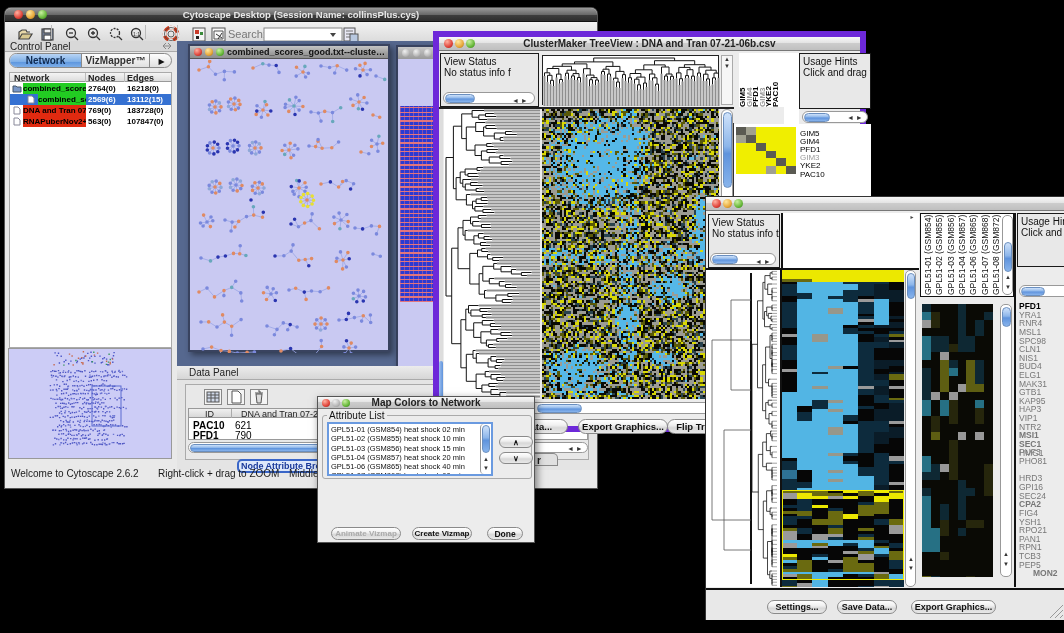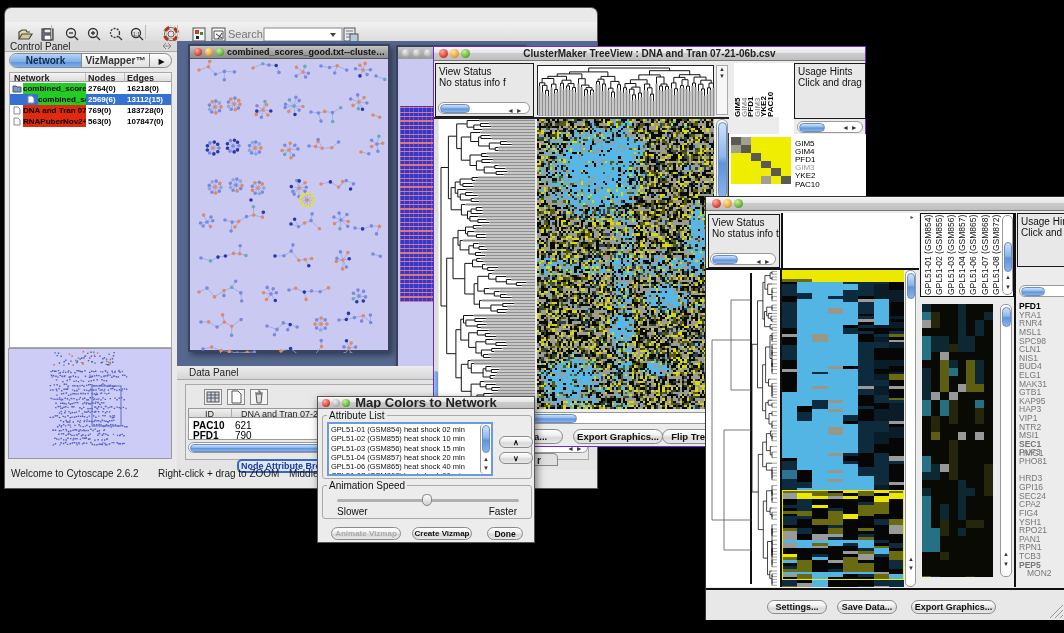--- a/index.html
+++ b/index.html
@@ -15,20 +15,24 @@
 .pill{position:absolute;border-radius:6px;background:linear-gradient(#cfe2fa,#8db6ea 45%,#5f93dc 55%,#88b4ec);border:1px solid #6a8fc0}
 .sbarrows{position:absolute;font-size:7px;color:#333;letter-spacing:0}
 .aquabtn{position:absolute;white-space:nowrap;overflow:hidden;border:1px solid #8a8a8a;border-radius:8px;background:linear-gradient(#fff,#f0f0f0 40%,#d8d8d8 60%,#e8e8e8);font-size:10px;font-weight:bold;color:#111;text-align:center}
 .rot{position:absolute;bottom:1px;transform:rotate(-90deg);transform-origin:left bottom;font-size:8.5px;color:#111;white-space:nowrap;width:80px;text-align:left}
 .rot2{position:absolute;bottom:0;transform:rotate(-90deg);transform-origin:left bottom;font-size:8px;font-weight:bold;white-space:nowrap;width:46px}
 .icon{position:absolute;top:3px}
 svg{display:block}
 </style></head><body>
 
 <div class="win" style="left:5px;top:8px;width:592px;height:480px;border-radius:6px 6px 0 0;box-shadow:0 0 0 1px #555">
+  <div class="titlebar lights" style="height:14px;line-height:14px;border-radius:6px 6px 0 0;background:linear-gradient(#9a9a9a,#6a6a6a 50%,#3f3f3f 51%,#2e2e2e);color:#e8e8e8;border-bottom:1px solid #111;font-size:9.5px">
+    <i class="lr" style="left:9px"></i><i class="ly" style="left:21px"></i><i class="lg" style="left:33px"></i>
+    Cytoscape Desktop (Session Name: collinsPlus.cys)
+  </div>
 
   <div class="abs" style="left:0;top:14px;width:592px;height:19px;background:linear-gradient(#f2f2f2,#dcdcdc)">
 
     <svg class="icon" style="left:10px" width="340" height="20">
       <g stroke="#444" fill="none" stroke-width="1.2">
         <path d="M4 14V7l3-2h4l1 2h3" fill="#e8d8a8"></path>
           <path d="M4 14l3-5h10l-3 5z" fill="#d8c890"></path>
         <rect x="27" y="4" width="11" height="11" fill="#8898b8"></rect>
           <rect x="29" y="4" width="7" height="4" fill="#eee"></rect>
           <rect x="29" y="10" width="7" height="5" fill="#fff"></rect>
@@ -213,21 +217,21 @@
     <div class="abs" style="left:357px;top:87px;width:24px;height:13px;border:1px solid #888;border-left:none;border-radius:0 5px 0 0;background:#e0e0e0;font-size:10px;font-weight:bold;color:#222;text-align:left;padding-left:3px;line-height:13px">r</div>
   </div>
 
   <div class="abs" style="left:0;top:454px;width:592px;height:26px;font-size:10px;color:#1a1a1a;line-height:24px;white-space:nowrap">
     <span class="abs" style="left:6px">Welcome to Cytoscape 2.6.2</span>
     <span class="abs" style="left:153px">Right-click + drag  to  ZOOM</span>
     <span class="abs" style="left:284px">Middle-click + drag to PAN</span>
   </div>
 </div>
 
-<div class="win" style="left:433px;top:46px;width:433px;height:401px;border:1px solid #6d28d9;background:#ececec">
+<div class="win" style="left:433px;top:31px;width:433px;height:401px;border:6px solid #6d28d9;background:#ececec">
   <div class="titlebar lights" style="height:14px;line-height:14px">
     <i class="lr" style="left:5px"></i><i class="ly" style="left:16px"></i><i class="lg" style="left:27px"></i>
     ClusterMaker TreeView : DNA and Tran 07-21-06b.csv
   </div>
 
   <div class="panelbox" style="left:1px;top:16px;width:99px;height:54px">View Status<br>No status info f
     <div class="sb" style="left:2px;top:38px;width:92px;height:12px">
       <div class="pill" style="left:1px;top:1px;width:30px;height:9px"></div>
       <span class="sbarrows" style="left:68px;top:2px">◄ ►</span>
     </div>
@@ -409,76 +413,69 @@
       <div style="position:absolute;left:0;top:43.1px;font-weight:normal;color:#777">CLN1</div>
       <div style="position:absolute;left:0;top:51.7px;font-weight:normal;color:#777">NIS1</div>
       <div style="position:absolute;left:0;top:60.3px;font-weight:normal;color:#777">BUD4</div>
       <div style="position:absolute;left:0;top:69px;font-weight:normal;color:#777">ELG1</div>
       <div style="position:absolute;left:0;top:77.6px;font-weight:normal;color:#777">MAK31</div>
       <div style="position:absolute;left:0;top:86.2px;font-weight:normal;color:#777">GTB1</div>
       <div style="position:absolute;left:0;top:94.8px;font-weight:normal;color:#777">KAP95</div>
       <div style="position:absolute;left:0;top:103.4px;font-weight:normal;color:#777">HAP3</div>
       <div style="position:absolute;left:0;top:112.1px;font-weight:normal;color:#777">VIP1</div>
       <div style="position:absolute;left:0;top:120.7px;font-weight:normal;color:#777">NTR2</div>
-      <div style="position:absolute;left:0;top:129.3px;font-weight:normal;color:#777">MSI1</div>
+      <div style="position:absolute;left:0;top:129.3px;font-weight:bold;color:#777">MSI1</div>
       <div style="position:absolute;left:0;top:137.9px;font-weight:bold;color:#777">SEC1</div>
       <div style="position:absolute;left:0;top:146.5px;font-weight:normal;color:#777">HMG1</div>
       <div style="position:absolute;left:0;top:155.2px;font-weight:normal;color:#777">PHO81</div>
       <div style="position:absolute;left:0;top:146px;font-weight:normal;color:#777">PUF3</div>
       <div style="position:absolute;left:0;top:172.4px;font-weight:normal;color:#777">HRD3</div>
       <div style="position:absolute;left:0;top:181px;font-weight:normal;color:#777">GPI16</div>
       <div style="position:absolute;left:0;top:189.6px;font-weight:normal;color:#777">SEC24</div>
-      <div style="position:absolute;left:0;top:198.3px;font-weight:normal;color:#777">CPA2</div>
+      <div style="position:absolute;left:0;top:198.3px;font-weight:bold;color:#777">CPA2</div>
       <div style="position:absolute;left:0;top:206.9px;font-weight:normal;color:#777">FIG4</div>
       <div style="position:absolute;left:0;top:215.5px;font-weight:normal;color:#777">YSH1</div>
       <div style="position:absolute;left:0;top:224.1px;font-weight:normal;color:#777">RPO21</div>
       <div style="position:absolute;left:0;top:232.7px;font-weight:normal;color:#777">PAN1</div>
       <div style="position:absolute;left:0;top:241.4px;font-weight:normal;color:#777">RPN1</div>
       <div style="position:absolute;left:0;top:250px;font-weight:normal;color:#777">TCB3</div>
-      <div style="position:absolute;left:0;top:258.6px;font-weight:bold;color:#777">PEP5</div>
-      <div style="position:absolute;left:8px;top:267.2px;font-weight:normal;color:#777">MON2</div>
+      <div style="position:absolute;left:0;top:258.6px;font-weight:normal;color:#777">PEP5</div>
+      <div style="position:absolute;left:14px;top:267.2px;font-weight:bold;color:#777">MON2</div>
     </div>
 
   <div class="abs" style="left:0;top:391px;width:420px;height:2px;background:#111"></div>
   <div class="abs" style="left:0;top:393px;width:420px;height:30px;background:#e8e8e8">
     <div class="aquabtn" style="left:61px;top:10px;width:60px;height:14px;line-height:13px;font-size:9px">Settings...</div>
     <div class="aquabtn" style="left:131px;top:10px;width:60px;height:14px;line-height:13px;font-size:9px">Save Data...</div>
     <div class="aquabtn" style="left:205px;top:10px;width:85px;height:14px;line-height:13px;font-size:9px">Export Graphics...</div>
     <svg class="abs" style="right:62px;bottom:1px" width="15" height="15">
         <path d="M14 1L1 14M14 6L6 14M14 11L11 14" stroke="#999" fill="none"></path>
       </svg>
   </div>
 </div>
 
 <div class="win" style="left:317px;top:396px;width:218px;height:147px;border:1px solid #555;background:#ececec;box-shadow:2px 3px 8px rgba(0,0,0,.5)">
   <div class="titlebar lights" style="height:12px;line-height:12px;font-size:10px">
     <i class="lr" style="left:4px;width:8px;height:8px;margin-top:-4px"></i><i class="lgr" style="left:14px;width:8px;height:8px;margin-top:-4px"></i><i class="lg" style="left:24px;width:8px;height:8px;margin-top:-4px"></i>
-    <span style="font-size:13px">Map Colors to Network</span>
+    <span style="font-size:10px">Map Colors to Network</span>
   </div>
   <div class="abs" style="left:4px;top:18px;width:210px;height:64px;border:1px solid #aaa;border-radius:3px">
     <div class="abs" style="left:4px;top:-6px;background:#ececec;font-size:10px;color:#111;padding:0 2px">Attribute List</div>
     <div class="abs" style="left:4px;top:6px;width:166px;height:54px;background:#fff;border:2px solid #6a9ae0;font-size:7.5px;color:#111;overflow:hidden;padding:1px 0 0 2px">
         <div style="height:9.3px;line-height:9.3px;white-space:nowrap">GPL51-01 (GSM854) heat shock 02 min</div>
         <div style="height:9.3px;line-height:9.3px;white-space:nowrap">GPL51-02 (GSM855) heat shock 10 min</div>
         <div style="height:9.3px;line-height:9.3px;white-space:nowrap">GPL51-03 (GSM856) heat shock 15 min</div>
         <div style="height:9.3px;line-height:9.3px;white-space:nowrap">GPL51-04 (GSM857) heat shock 20 min</div>
         <div style="height:9.3px;line-height:9.3px;white-space:nowrap">GPL51-06 (GSM865) heat shock 40 min</div>
         <div style="height:9.3px;line-height:9.3px;white-space:nowrap">GPL51-07 (GSM868) heat shock 60 min</div>
       <div class="sb" style="right:0px;top:0px;width:11px;height:50px;border-radius:4px;border:none;border-left:1px solid #999">
         <div class="pill" style="left:1px;top:1px;width:8px;height:28px"></div>
         <span class="abs" style="left:2px;top:32px;font-size:6px;color:#333">▲</span>
         <span class="abs" style="left:2px;top:41px;font-size:6px;color:#333">▼</span>
       </div>
     </div>
     <div class="aquabtn" style="left:176px;top:20px;width:34px;height:12px;line-height:11px;font-size:8px">∧</div>
     <div class="aquabtn" style="left:176px;top:36px;width:34px;height:12px;line-height:11px;font-size:8px">∨</div>
   </div>
-  <div class="abs" style="left:4px;top:88px;width:210px;height:34px;border:1px solid #aaa;border-radius:3px">
-    <div class="abs" style="left:4px;top:-6px;background:#ececec;font-size:10px;color:#111;padding:0 2px">Animation Speed</div>
-    <div class="abs" style="left:14px;top:13px;width:182px;height:3px;background:#b0b0b0;border-radius:2px"></div>
-    <div class="abs" style="left:99px;top:8px;width:10px;height:12px;background:linear-gradient(#fdfdfd,#d0d0d0);border:1px solid #888;border-radius:5px 5px 6px 6px"></div>
-    <div class="abs" style="left:14px;top:20px;font-size:10px;color:#111">Slower</div>
-    <div class="abs" style="right:14px;top:20px;font-size:10px;color:#111">Faster</div>
-  </div>
   <div class="aquabtn" style="left:13px;top:130px;width:70px;height:13px;line-height:12px;font-size:8px;color:#aaa">Animate Vizmap</div>
   <div class="aquabtn" style="left:94px;top:130px;width:60px;height:13px;line-height:12px;font-size:8px">Create Vizmap</div>
   <div class="aquabtn" style="left:169px;top:130px;width:36px;height:13px;line-height:12px;font-size:8.5px">Done</div>
 </div>
 
 </body></html>

